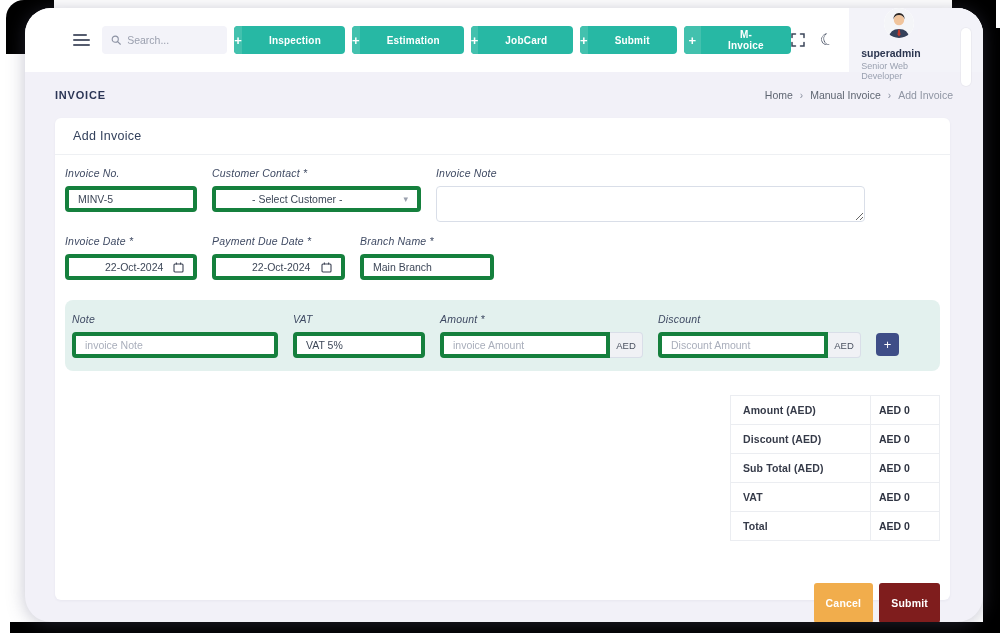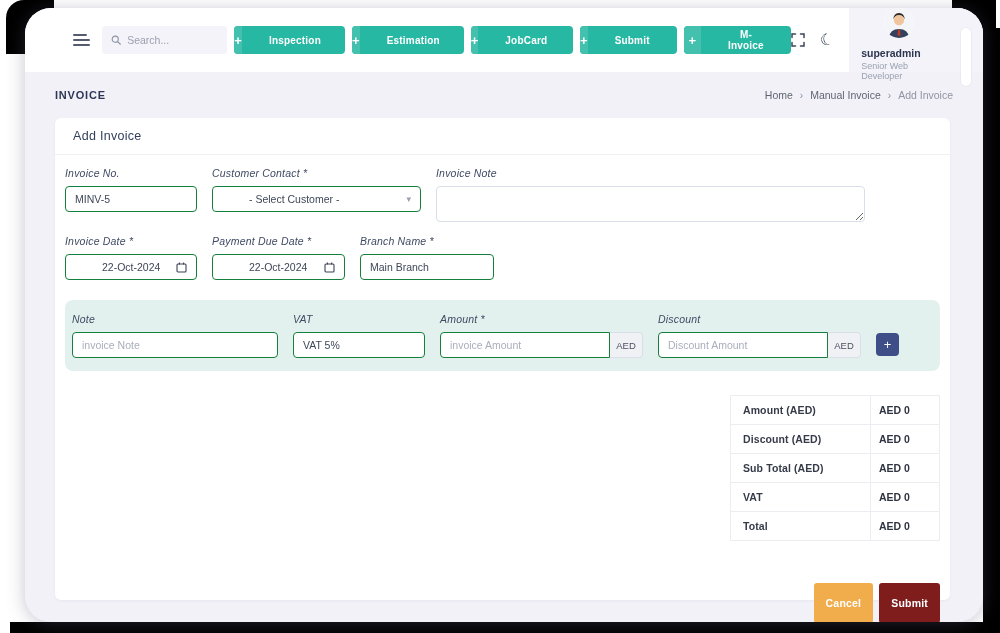--- a/index.html
+++ b/index.html
@@ -90,21 +90,21 @@
     font-size:12.5px; color:#33415c; border-bottom:1px solid #eef0f3; letter-spacing:.3px;
   }
   .card-b { padding:12px 10px 0 10px; }
 
   .frow { display:flex; gap:15px; margin-bottom:9px; align-items:flex-start; }
   .fg label { display:block; font-size:10.5px; color:#3f4a63; margin-bottom:7px; letter-spacing:.2px;font-style:italic; }
   .w1 { width:132px; } .w2 { width:209px; } .w3 { width:429px; }
   .w4 { width:132px; } .w5 { width:133px; } .w6 { width:134px; }
 
   .tbox, .select, .datebox {
-    width:100%; height:26px; border:1px solid #15803d; border-radius:4px; background:#fff;
+    width:100%; height:26px; border:4px solid #15803d; border-radius:4px; background:#fff;
     font:10.5px "Liberation Sans","DejaVu Sans",sans-serif; color:#3d4758; padding:0 9px; outline:none;
   }
   .tbox::placeholder { color:#a9aebb; }
   .select, .datebox { display:flex; align-items:center; justify-content:space-between; cursor:pointer;padding-left:36px; }
   .chev { color:#9aa0ad; font-size:9px; }
   textarea.tarea {
     width:100%; height:36px; border:1px solid #d9dee8; border-radius:4px; resize:both;
     font:10.5px "Liberation Sans","DejaVu Sans",sans-serif; color:#3d4758; padding:5px 8px; outline:none;
   }
 

